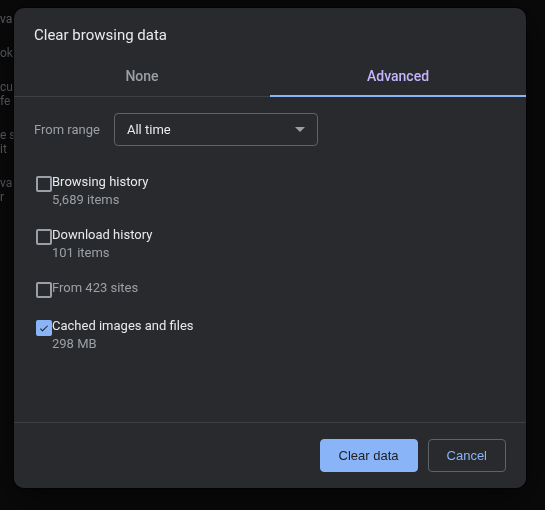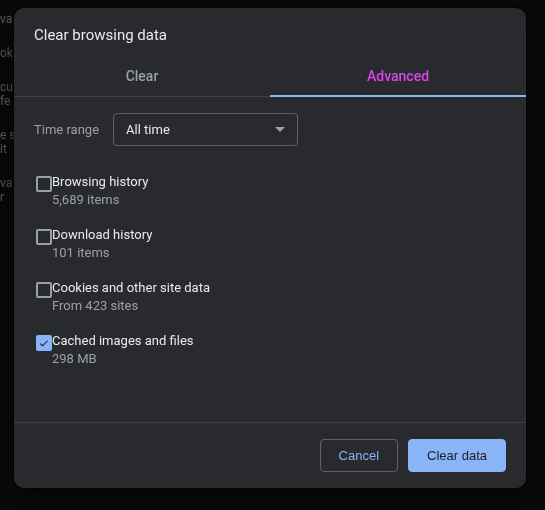--- a/index.html
+++ b/index.html
@@ -49,21 +49,21 @@
     flex: 1;
     text-align: center;
     padding: 10px 0 12px 0;
     font-size: 14px;
     font-weight: 500;
     color: #9aa0a6;
     cursor: pointer;
     position: relative;
   }
   .tab.active {
-    color: #d946ef;
+    color: #c4b5fd;
   }
   .tab.active::after {
     content: "";
     position: absolute;
     left: 0; right: 0; bottom: -1px;
     height: 2px;
     background: #8ab4f8;
   }
   .body {
     flex: 1;
@@ -78,21 +78,21 @@
   }
   .time-label {
     color: #9aa0a6;
     font-size: 13px;
   }
   .select {
     background: #292a2d;
     border: 1px solid #5f6368;
     border-radius: 4px;
     padding: 8px 12px;
-    width: 185px;
+    width: 204px;
     display: flex;
     align-items: center;
     justify-content: space-between;
     color: #e8eaed;
     font-size: 13px;
     cursor: pointer;
   }
   .select .arrow {
     width: 0; height: 0;
     border-left: 5px solid transparent;
@@ -158,27 +158,27 @@
     <div>ok</div>
     <div>cu<br>fe</div>
     <div>e s<br>it</div>
     <div>va<br>r</div>
 </div>
 
 <div class="dialog">
   <div class="dialog-title">Clear browsing data</div>
 
   <div class="tabs">
-    <div class="tab">Clear</div>
+    <div class="tab">None</div>
     <div class="tab active">Advanced</div>
   </div>
 
   <div class="body">
     <div class="time-row">
-      <span class="time-label">Time range</span>
+      <span class="time-label">From range</span>
       <div class="select">
         <span>All time</span>
         <span class="arrow"></span>
       </div>
     </div>
 
     <div class="list" id="item-list">
         <div class="item">
           <div class="checkbox"></div>
           <div class="item-text">
@@ -189,35 +189,34 @@
         <div class="item">
           <div class="checkbox"></div>
           <div class="item-text">
             <div class="item-title">Download history</div>
             <div class="item-sub">101 items</div>
           </div>
         </div>
         <div class="item">
           <div class="checkbox"></div>
           <div class="item-text">
-            <div class="item-title">Cookies and other site data</div>
             <div class="item-sub">From 423 sites</div>
           </div>
         </div>
         <div class="item">
           <div class="checkbox checked">
             <svg viewBox="0 0 24 24">
               <path fill="#202124" d="M9 16.2l-3.5-3.5L4 14.2l5 5 11-11-1.4-1.4z"></path>
             </svg>
           </div>
           <div class="item-text">
             <div class="item-title">Cached images and files</div>
             <div class="item-sub">298 MB</div>
           </div>
         </div>
       </div>
   </div>
 
   <div class="footer">
+    <button class="btn primary">Clear data</button>
     <button class="btn">Cancel</button>
-    <button class="btn primary">Clear data</button>
   </div>
 </div>
 
 </body></html>

